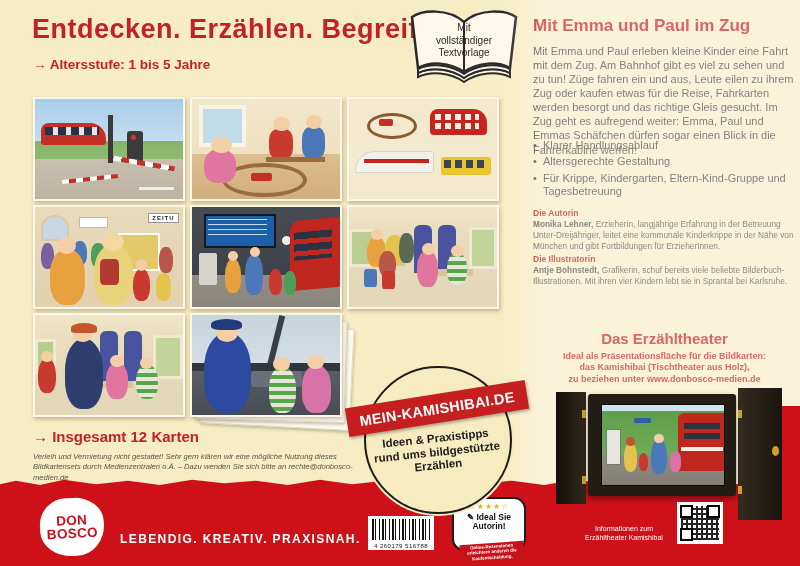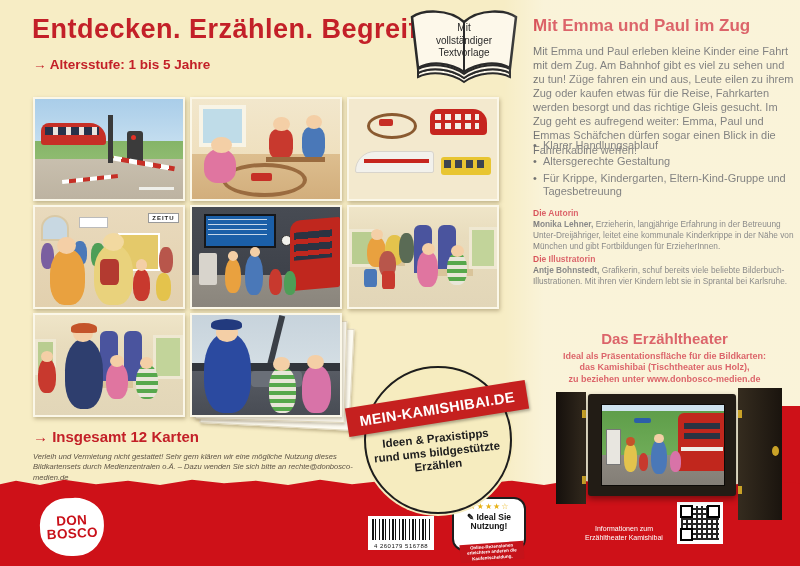--- a/index.html
+++ b/index.html
@@ -294,32 +294,33 @@
   <div class="abs th-rdoor">
     <div class="hinge" style="left:0;top:22px;"></div>
     <div class="hinge" style="left:0;bottom:26px;"></div>
     <div class="knob"></div>
   </div>
 
   <div class="abs logo">
     <div>DON</div>
     <div>BOSCO</div>
   </div>
+  <div class="abs slogan">LEBENDIG. KREATIV. PRAXISNAH.</div>
 
   <div class="abs barcode">
     <div class="bars"></div>
     <div class="bcnum">4 260179 516788</div>
   </div>
 
   <div class="abs fbubble">
     <div class="fstars">★★★★☆</div>
     <div class="ftext">
       <span>✎</span>
       <span>Ideal Sie</span><br>
-      <span>Nutzung!</span>
+      <span>Autorin!</span>
     </div>
   </div>
   <div class="abs fribbon">Online-Rezensionen erleichtern anderen die Kaufentscheidung.</div>
 
   <div class="abs info">
     <div>Informationen zum</div>
     <div>Erzähltheater Kamishibai</div>
   </div>
 
   <div class="abs qr">

